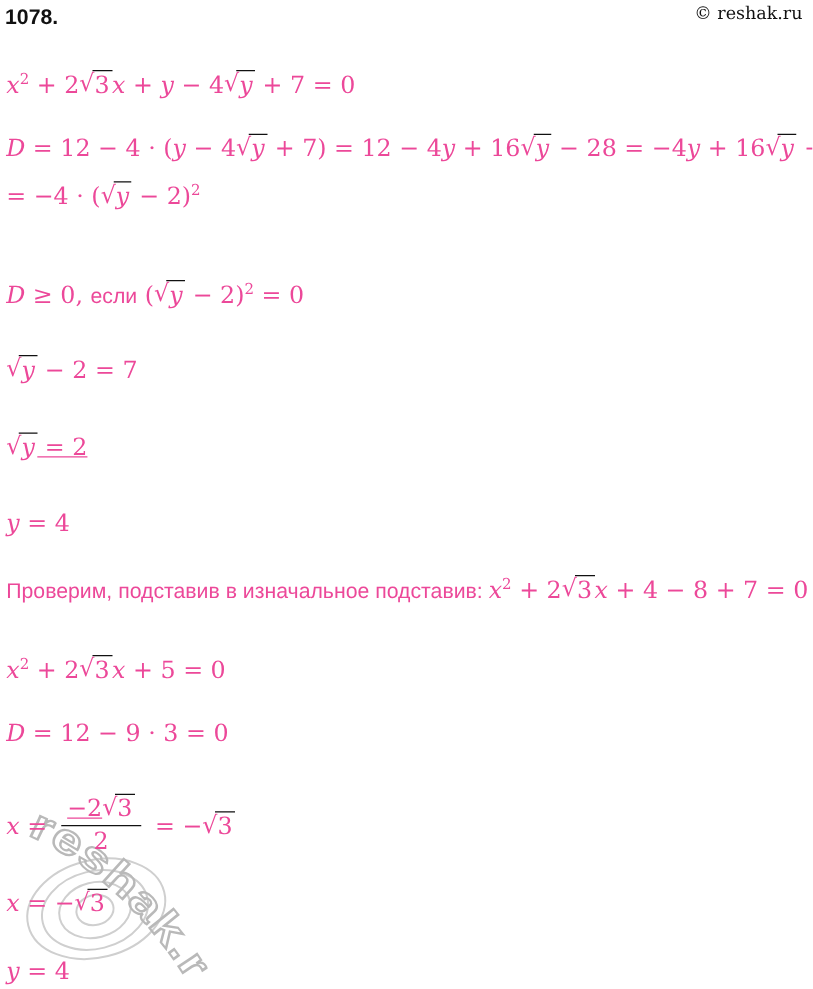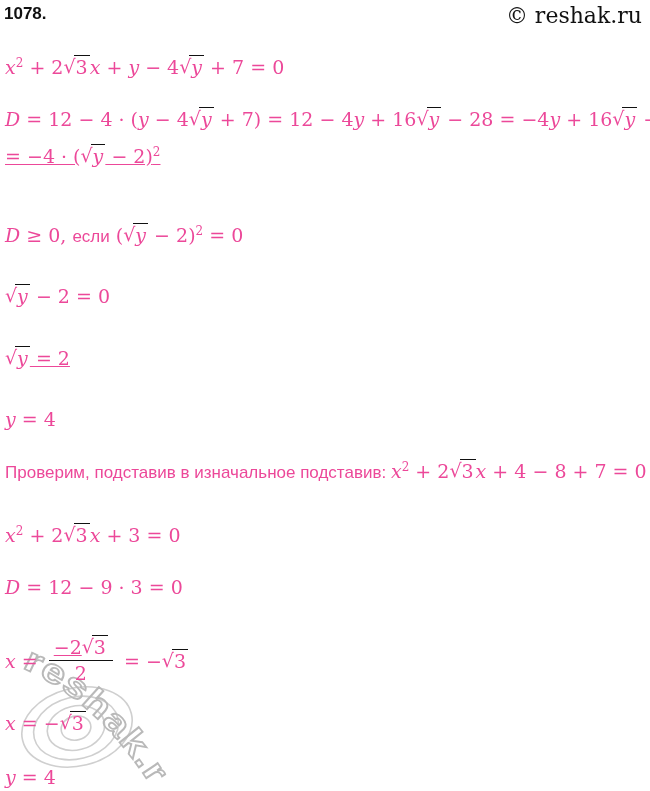--- a/index.html
+++ b/index.html
@@ -1,19 +1,19 @@
 <!DOCTYPE html>
 <html><head>
 <meta charset="utf-8">
 <style>
   html,body{margin:0;padding:0;background:#ffffff;}
   #page{position:relative;width:650px;height:791px;background:#ffffff;overflow:hidden;
         font-family:"Liberation Sans",sans-serif;color:#111;}
   .hdr-num{position:absolute;top:4px;left:4px;font-weight:bold;font-size:17px;color:#111;}
-  .hdr-copy{position:absolute;top:3px;right:8px;font-family:"DejaVu Serif",serif;font-size:22px;color:#111;}
+  .hdr-copy{position:absolute;top:3px;right:8px;font-family:"DejaVu Serif",serif;font-size:14px;color:#111;}
   
   .mline{position:absolute;left:5px;white-space:nowrap;
          font-family:"DejaVu Serif",serif;font-size:19px;line-height:26px;color:#ec4899;}
   .mv{font-style:italic;}
   .mn{font-style:normal;}
   .mtxt{font-family:"Liberation Sans",sans-serif;font-size:17px;}
   .msup{font-size:12px;vertical-align:7px;letter-spacing:0;}
   .msqrt{display:inline-block;white-space:nowrap;}
   .rsign{display:inline-block;transform:translateY(-1px);}
   .rdx{display:inline-block;border-top:1.6px solid #111;margin-left:-2px;padding:0 2px 0 2px;line-height:22px;}
@@ -44,27 +44,27 @@
       <textPath href="#wm-path" textLength="205" lengthAdjust="spacingAndGlyphs">reshak.ru</textPath>
     </text>
   </svg>
 
   <div class="content-layer">
     <div class="hdr-num">1078.</div>
     <div class="hdr-copy">© reshak.ru</div>
     <div id="lines-root">
         <div class="mline" style="top: 50px;"><span class="mv">x</span><span class="msup">2</span><span class="mn"> + 2</span><span class="msqrt"><span class="rsign">√</span><span class="rdx">3</span></span><span class="mv">x</span><span class="mn"> + </span><span class="mv">y</span><span class="mn"> − 4</span><span class="msqrt"><span class="rsign">√</span><span class="rdx it">y</span></span><span class="mn"> + 7 = 0</span></div>
         <div class="mline" style="top: 106px;"><span class="mv">D</span><span class="mn"> = 12 − 4 · (</span><span class="mv">y</span><span class="mn"> − 4</span><span class="msqrt"><span class="rsign">√</span><span class="rdx it">y</span></span><span class="mn"> + 7) = 12 − 4</span><span class="mv">y</span><span class="mn"> + 16</span><span class="msqrt"><span class="rsign">√</span><span class="rdx it">y</span></span><span class="mn"> − 28 = −4</span><span class="mv">y</span><span class="mn"> + 16</span><span class="msqrt"><span class="rsign">√</span><span class="rdx it">y</span></span><span class="mn"> − 16 =</span></div>
-        <div class="mline" style="top: 139px; text-decoration: underline;"><span class="mn">= −4 · (</span><span class="msqrt"><span class="rsign">√</span><span class="rdx it">y</span></span><span class="mn"> − 2)</span><span class="msup">2</span></div>
+        <div class="mline" style="top: 139px;"><span class="mn">= −4 · (</span><span class="msqrt"><span class="rsign">√</span><span class="rdx it">y</span></span><span class="mn"> − 2)</span><span class="msup">2</span></div>
         <div class="mline" style="top: 218px;"><span class="mv">D</span><span class="mn"> ≥ 0, </span><span class="mtxt">если</span><span class="mn">  (</span><span class="msqrt"><span class="rsign">√</span><span class="rdx it">y</span></span><span class="mn"> − 2)</span><span class="msup">2</span><span class="mn"> = 0</span></div>
-        <div class="mline" style="top: 283px;"><span class="msqrt"><span class="rsign">√</span><span class="rdx it">y</span></span><span class="mn"> − 2 = 0</span></div>
+        <div class="mline" style="top: 283px;"><span class="msqrt"><span class="rsign">√</span><span class="rdx it">y</span></span><span class="mn"> − 2 = 7</span></div>
         <div class="mline" style="top: 345px; text-decoration: underline;"><span class="msqrt"><span class="rsign">√</span><span class="rdx it">y</span></span><span class="mn"> = 2</span></div>
         <div class="mline" style="top: 406px;"><span class="mv">y</span><span class="mn"> = 4</span></div>
         <div class="mline" style="top: 454px;"><span class="mtxt">Проверим, подставив в изначальное подставив: </span><span class="mv">x</span><span class="msup">2</span><span class="mn"> + 2</span><span class="msqrt"><span class="rsign">√</span><span class="rdx">3</span></span><span class="mv">x</span><span class="mn"> + 4 − 8 + 7 = 0</span></div>
-        <div class="mline" style="top: 518px;"><span class="mv">x</span><span class="msup">2</span><span class="mn"> + 2</span><span class="msqrt"><span class="rsign">√</span><span class="rdx">3</span></span><span class="mv">x</span><span class="mn"> + 3 = 0</span></div>
+        <div class="mline" style="top: 518px;"><span class="mv">x</span><span class="msup">2</span><span class="mn"> + 2</span><span class="msqrt"><span class="rsign">√</span><span class="rdx">3</span></span><span class="mv">x</span><span class="mn"> + 5 = 0</span></div>
         <div class="mline" style="top: 574px;"><span class="mv">D</span><span class="mn"> = 12 − 9 · 3 = 0</span></div>
         <div class="mline" style="top: 638px;"><span class="mv">x</span><span class="mn"> = </span><span class="mfrac"><span class="fnum"><span class="mn">−2</span><span class="msqrt"><span class="rsign">√</span><span class="rdx">3</span></span></span><span class="fden"><span class="mn">2</span></span></span><span class="mn"> = −</span><span class="msqrt"><span class="rsign">√</span><span class="rdx">3</span></span></div>
         <div class="mline" style="top: 710px;"><span class="mv">x</span><span class="mn"> = −</span><span class="msqrt"><span class="rsign">√</span><span class="rdx">3</span></span></div>
         <div class="mline" style="top: 764px;"><span class="mv">y</span><span class="mn"> = 4</span></div>
       </div>
   </div>
 
 </div>
 
 </body></html>

